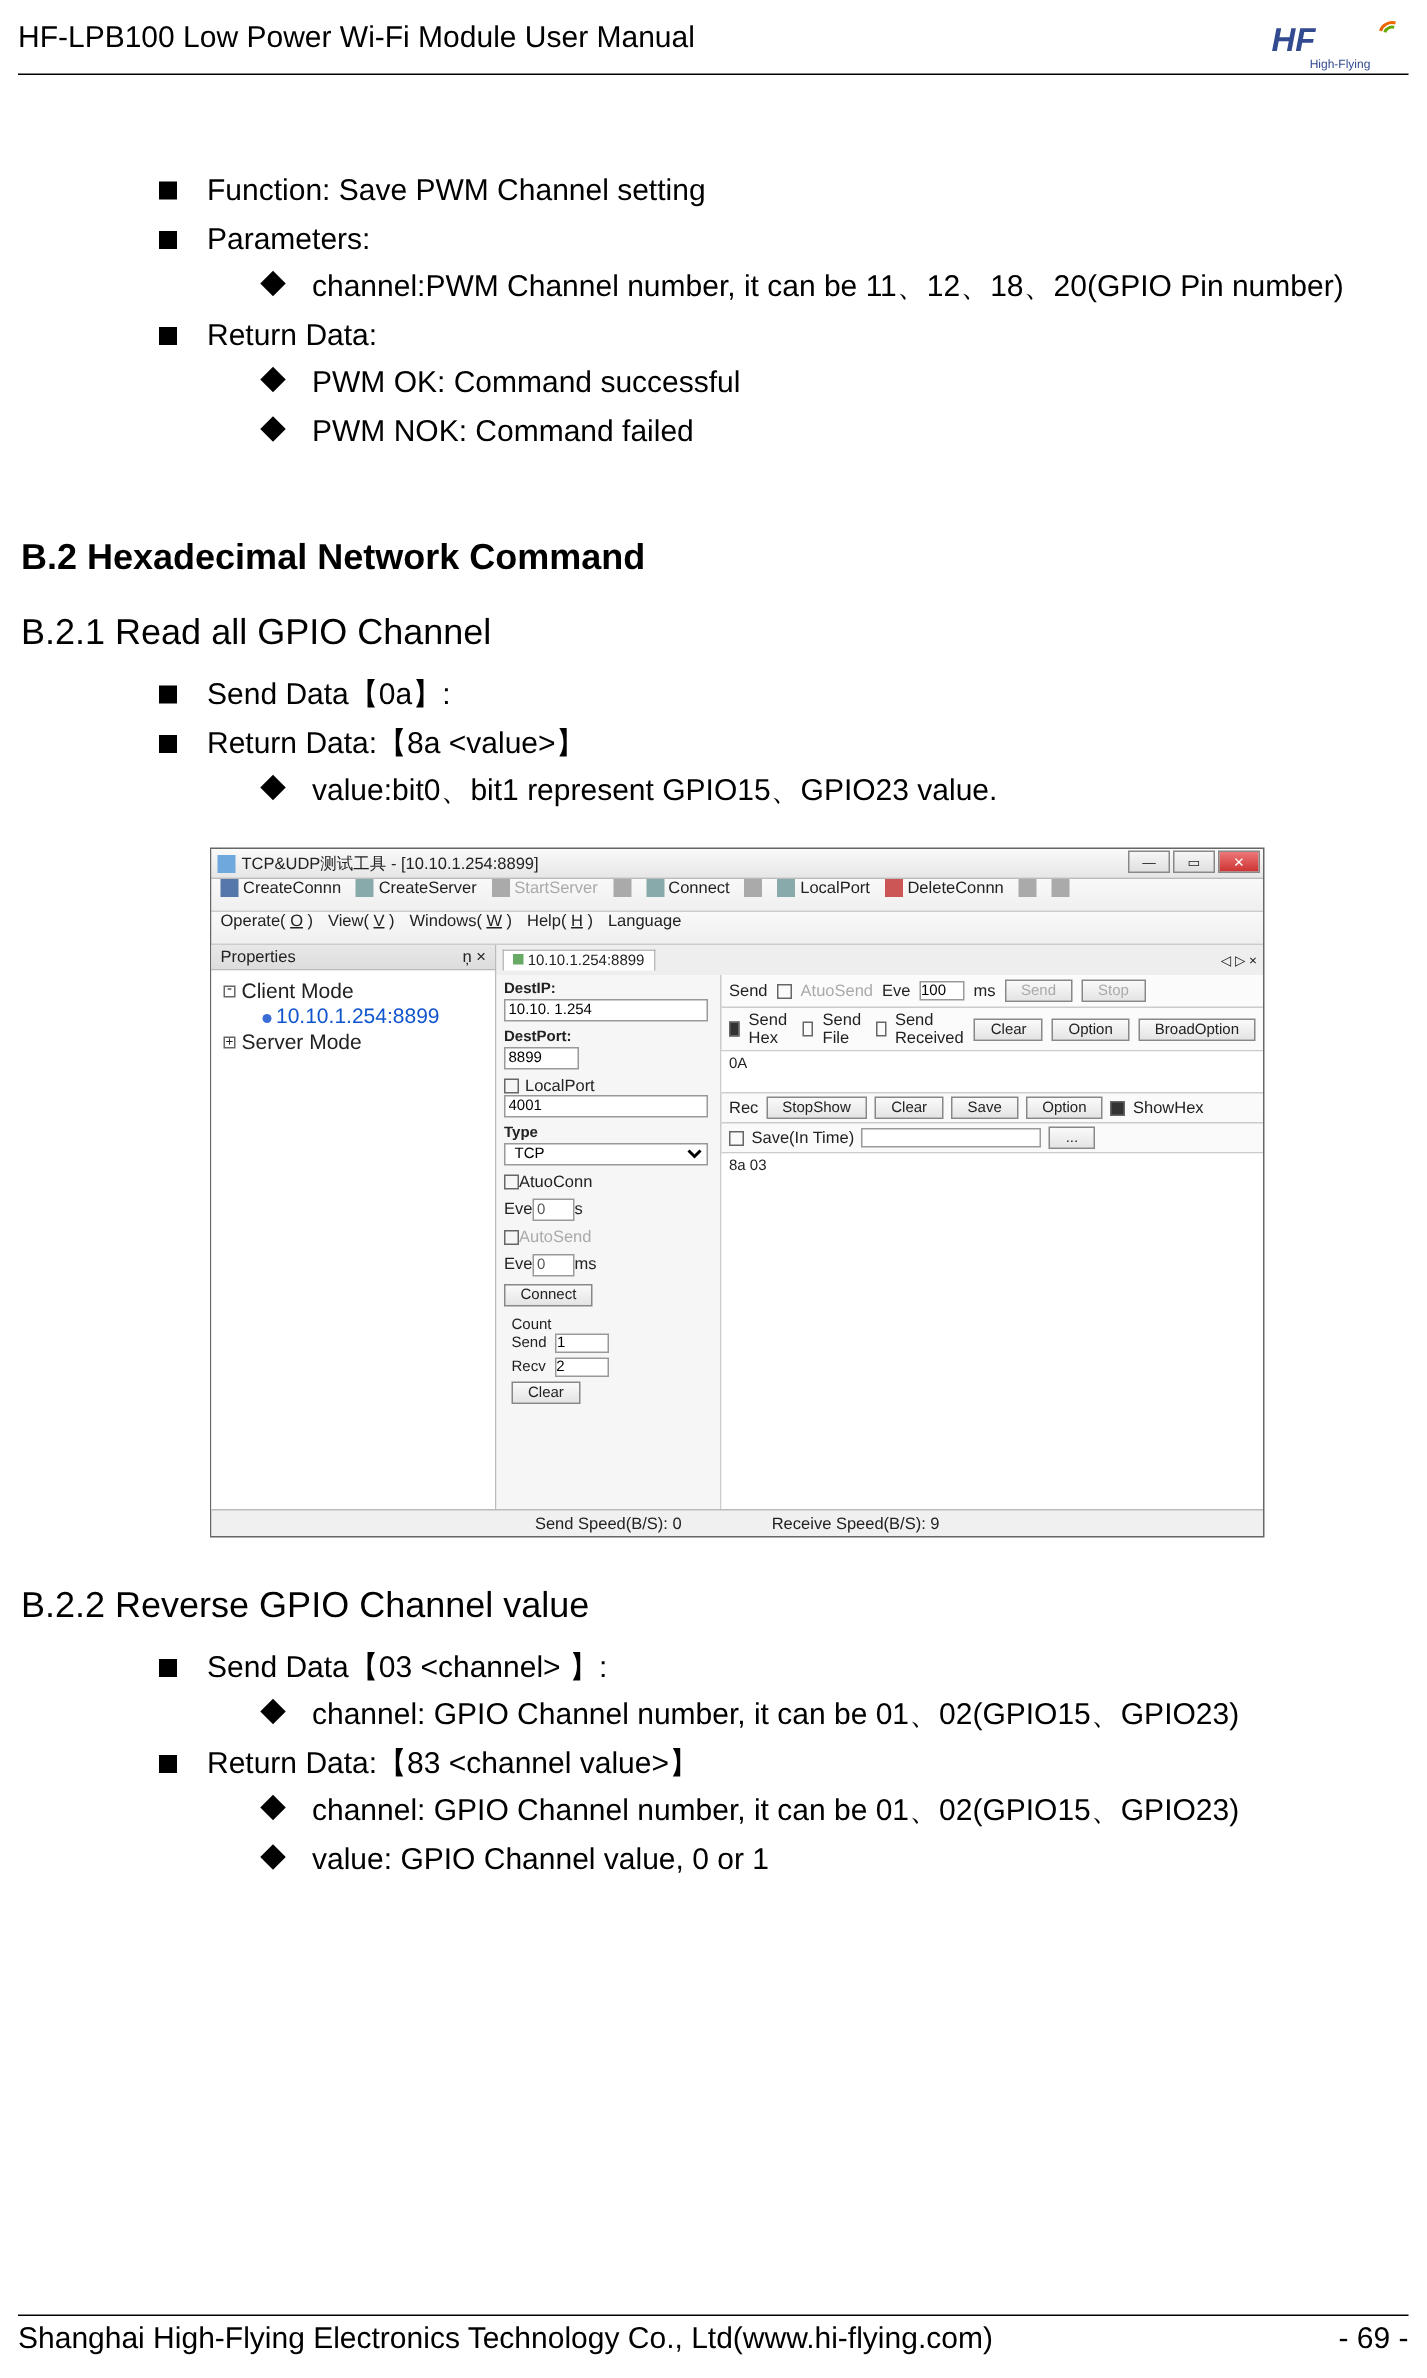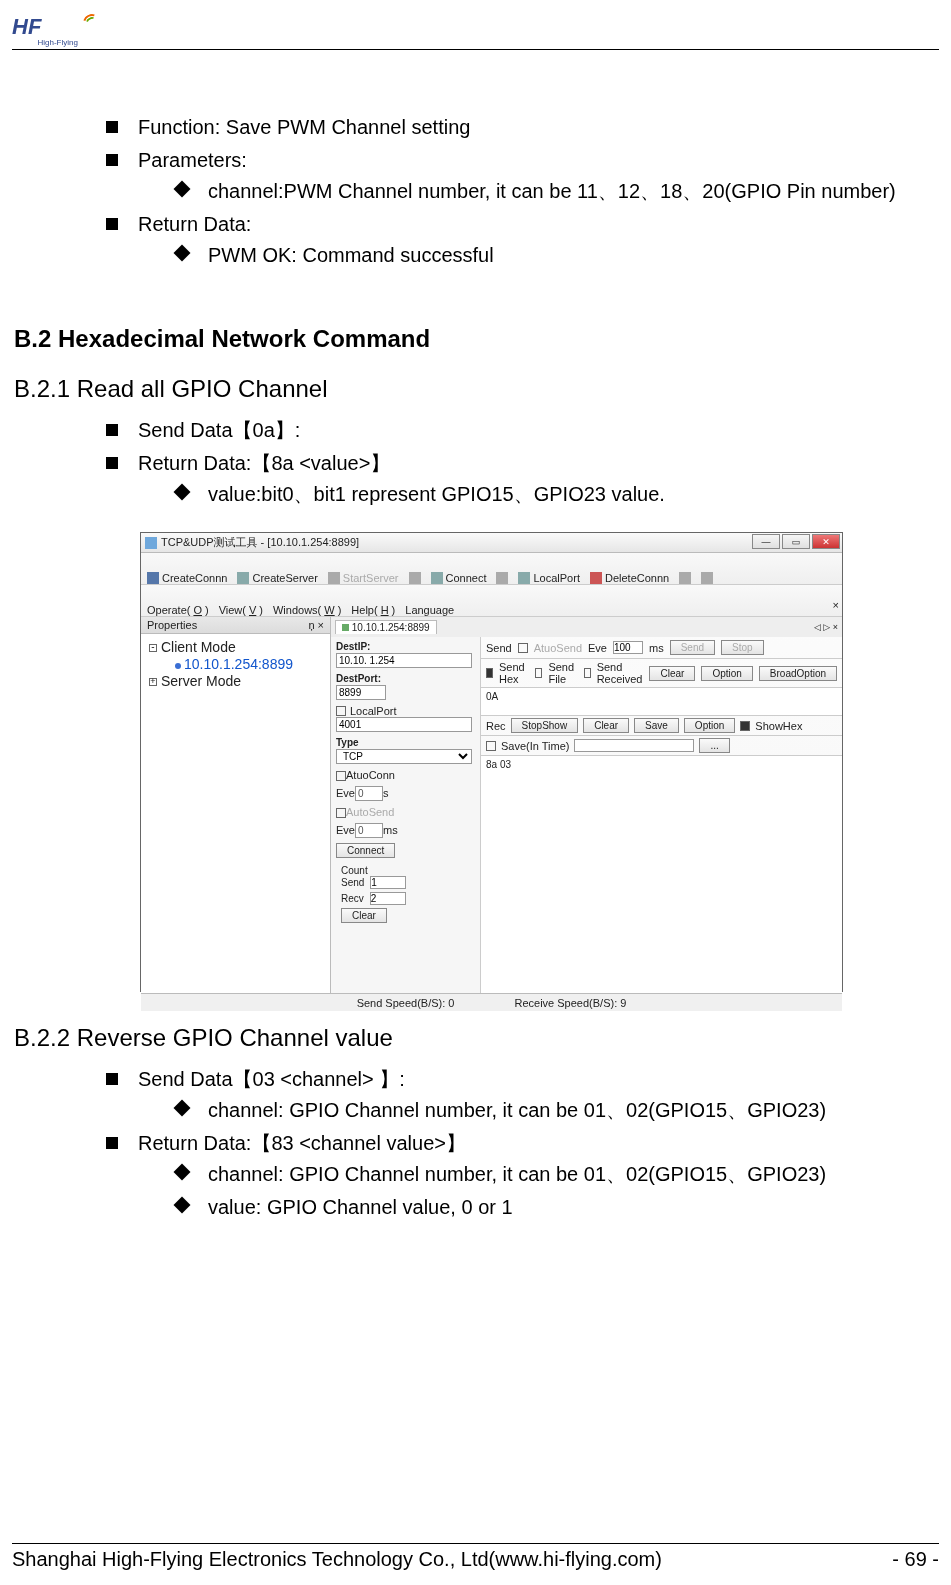--- a/index.html
+++ b/index.html
@@ -135,24 +135,24 @@
     .titlebar-icon {
       width: 12px; height: 12px;
       display:inline-block;
       background: #6fa8dc;
       margin-right: 4px;
     }
     .win-btns { position:absolute; right:2px; top:1px; display:flex; gap:2px;}
     .win-btn { width:28px; height:15px; border:1px solid #888; background:linear-gradient(#f6f6f6,#e0e0e0); display:flex; align-items:center; justify-content:center; font-size:9px;}
     .win-btn.close { background:linear-gradient(#e77,#c33); color:#fff; }
     .toolbar1, .toolbar2 {
-      height: 32px;
+      height: 22px;
       border-bottom: 1px solid #ccc;
       display: flex;
-      align-items: flex-end;
+      align-items: flex-start;
       padding: 0 6px;
       gap: 10px;
       background: linear-gradient(#f9f9f9,#efefef);
     }
     .tb-item { display:inline-flex; align-items:center; gap:3px;}
     .tb-icon { width:12px; height:12px; background:#8aa; display:inline-block;}
     .tb-icon.red{background:#c55;} .tb-icon.blue{background:#57a;} .tb-icon.grey{background:#aaa;}
     .tb-item.disabled { color:#aaa; }
     .underline-key { text-decoration: underline; }
     .main-area { display:flex; height: calc(100% - 20px - 22px - 22px - 18px); position:relative;}
@@ -205,20 +205,21 @@
       padding-top:4px;
       display:flex;
       justify-content:space-between;
       font-size:20px;
     }
   </style>
 </head>
 <body>
 
 <div class="header">
+  <div class="header-title">HF-LPB100 Low Power Wi-Fi Module User Manual</div>
   <div>
     <div class="logo">
       <span>HF</span>
       <span class="logo-wave">
         <span class="logo-arc1"></span>
           <span class="logo-arc2"></span>
       </span>
     </div>
     <div class="logo-sub">High-Flying</div>
   </div>
@@ -231,20 +232,21 @@
     <li>
       <span>Parameters:</span>
       <ul class="level2">
         <li>channel:PWM Channel number, it can be 11、12、18、20(GPIO Pin number)</li>
       </ul>
     </li>
     <li>
       <span>Return Data:</span>
       <ul class="level2">
         <li>PWM OK: Command successful</li>
+        <li>PWM NOK: Command failed</li>
       </ul>
     </li>
   </ul>
 
   <div class="sec-b2">B.2  Hexadecimal Network Command</div>
 
   <div class="sub-heading">B.2.1    Read all GPIO Channel</div>
   <ul class="level1 tight">
     <li>Send Data【0a】:</li>
     <li>

